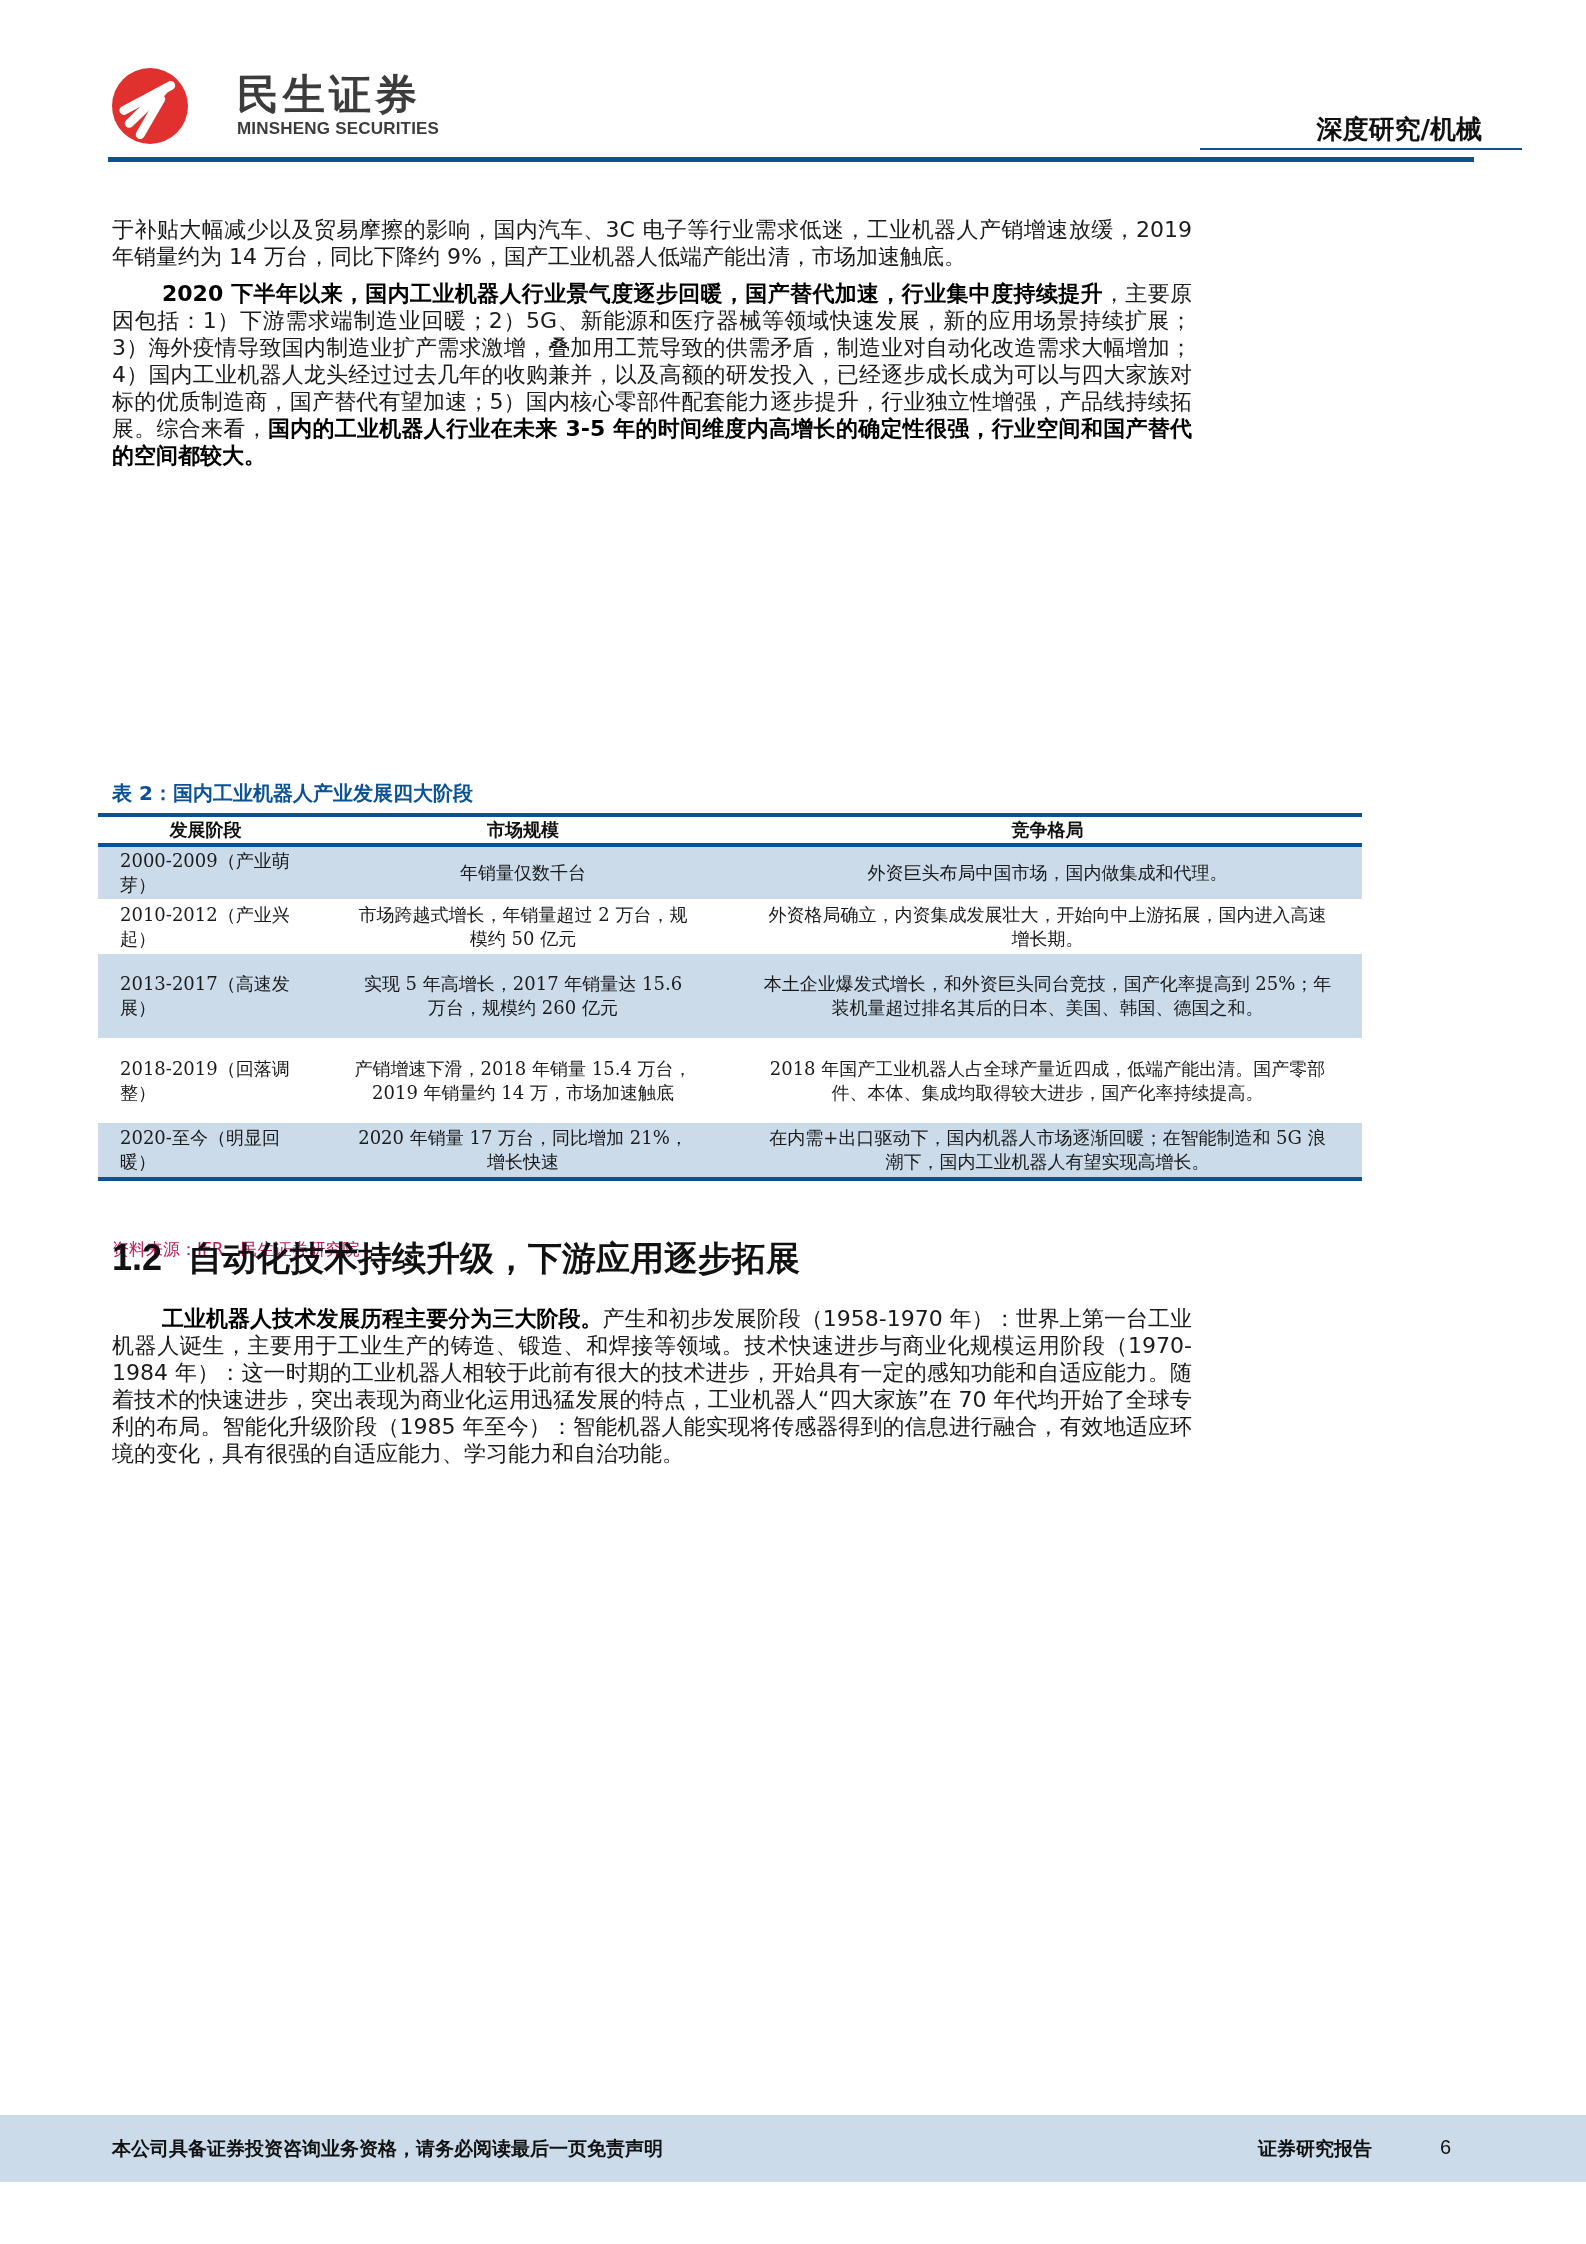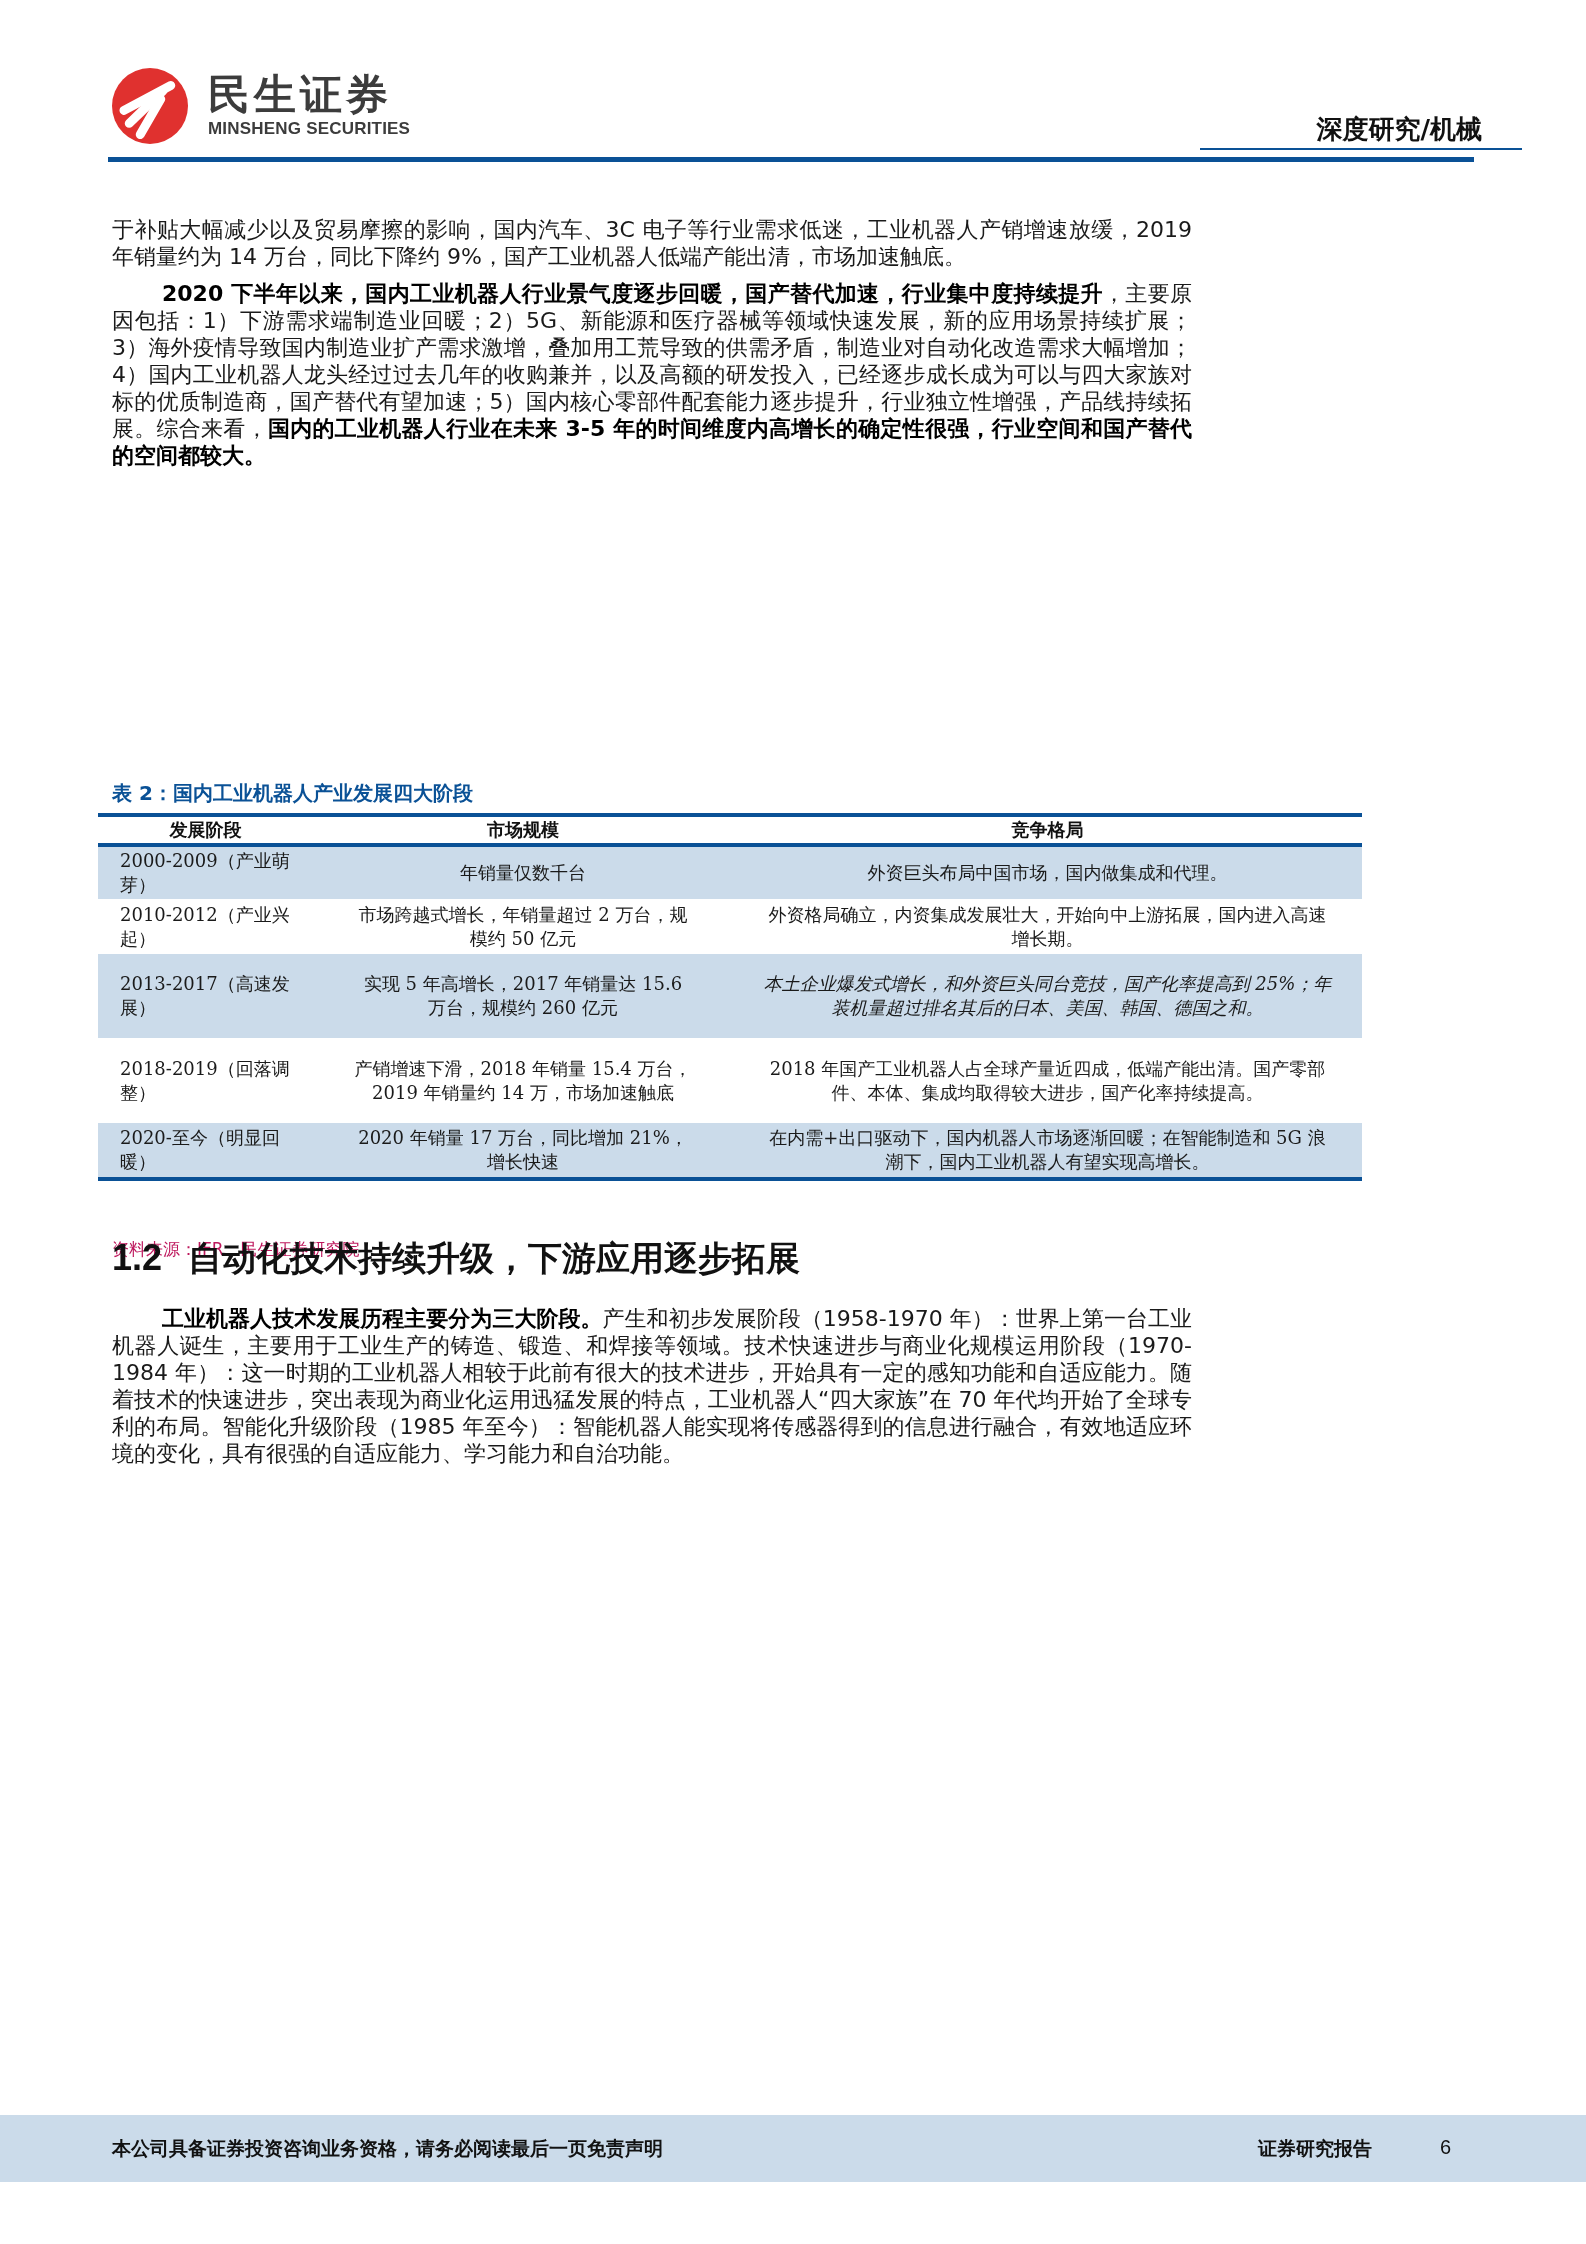--- a/index.html
+++ b/index.html
@@ -1,21 +1,21 @@
 <!DOCTYPE html>
 <html><head>
 <meta charset="utf-8">
 <style>
   * { box-sizing: border-box; margin: 0; padding: 0; }
   html, body { width: 1586px; height: 2244px; background: #ffffff; }
   body { position: relative; font-family: "DejaVu Sans", "Liberation Sans", sans-serif; color: #111; overflow: hidden; }
 
   
   .header { position: absolute; left: 0; top: 0; width: 1586px; height: 170px; }
-  .logo { position: absolute; left: 112px; top: 68px; display: flex; align-items: center; }
+  .logo { position: absolute; left: 112px; top: 68px; display: flex; align-items: center; gap: 29px; }
   .logo-mark { width: 76px; height: 76px; border-radius: 50%; background: #e0312f; position: relative; overflow: hidden; }
   .logo-mark .stripe { position: absolute; background: #fff; height: 9px; border-radius: 5px; transform-origin: left center; }
   .logo-text { margin-left: 20px; display: flex; flex-direction: column; }
   .logo-cn { font-family: "DejaVu Sans", sans-serif; font-weight: bold; font-size: 42px; color: #3c3c3c; letter-spacing: 4px; line-height: 46px; }
   .logo-en { font-family: "Liberation Sans", sans-serif; font-weight: bold; font-size: 17px; color: #3c3c3c; line-height: 22px; letter-spacing: 0.2px; }
   .header-rule-thick { position: absolute; left: 108px; top: 157px; width: 1366px; height: 5px; background: #0a5196; }
   .header-rule-thin { position: absolute; left: 1200px; top: 148px; width: 322px; height: 2px; background: #0a5196; }
   .header-category { position: absolute; right: 104px; top: 112px; font-family: "DejaVu Serif", serif; font-size: 26px; font-weight: bold; color: #111; }
 
   
@@ -91,21 +91,21 @@
         <td>外资巨头布局中国市场，国内做集成和代理。</td>
       </tr>
       <tr style="height:55px;">
         <td class="stage">2010-2012（产业兴起）</td>
         <td style="padding:0 40px;">市场跨越式增长，年销量超过 2 万台，规模约 50 亿元</td>
         <td style="padding:2px 30px;">外资格局确立，内资集成发展壮大，开始向中上游拓展，国内进入高速增长期。</td>
       </tr>
       <tr class="shade" style="height:84px;">
         <td class="stage">2013-2017（高速发展）</td>
         <td style="padding:2px 40px;">实现 5 年高增长，2017 年销量达 15.6 万台，规模约 260 亿元</td>
-        <td style="padding:16px 30px;font-style:italic;">本土企业爆发式增长，和外资巨头同台竞技，国产化率提高到 25%；年装机量超过排名其后的日本、美国、韩国、德国之和。</td>
+        <td style="padding:16px 30px;">本土企业爆发式增长，和外资巨头同台竞技，国产化率提高到 25%；年装机量超过排名其后的日本、美国、韩国、德国之和。</td>
       </tr>
       <tr style="height:85px;">
         <td class="stage">2018-2019（回落调整）</td>
         <td style="padding:2px 40px;">产销增速下滑，2018 年销量 15.4 万台，2019 年销量约 14 万，市场加速触底</td>
         <td style="padding:2px 30px;">2018 年国产工业机器人占全球产量近四成，低端产能出清。国产零部件、本体、集成均取得较大进步，国产化率持续提高。</td>
       </tr>
       <tr class="shade" style="height:56px;">
         <td class="stage">2020-至今（明显回暖）</td>
         <td style="padding:2px 40px;">2020 年销量 17 万台，同比增加 21%，增长快速</td>
         <td style="padding:2px 30px;">在内需+出口驱动下，国内机器人市场逐渐回暖；在智能制造和 5G 浪潮下，国内工业机器人有望实现高增长。</td>

